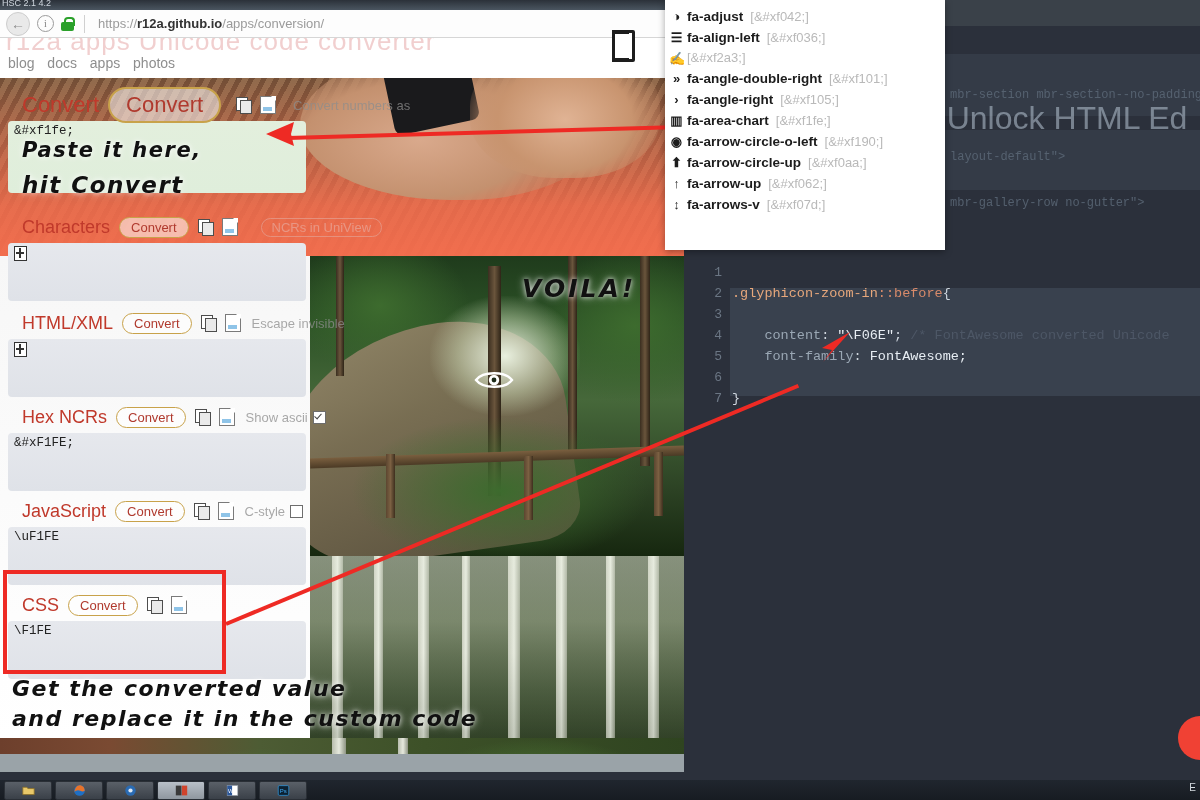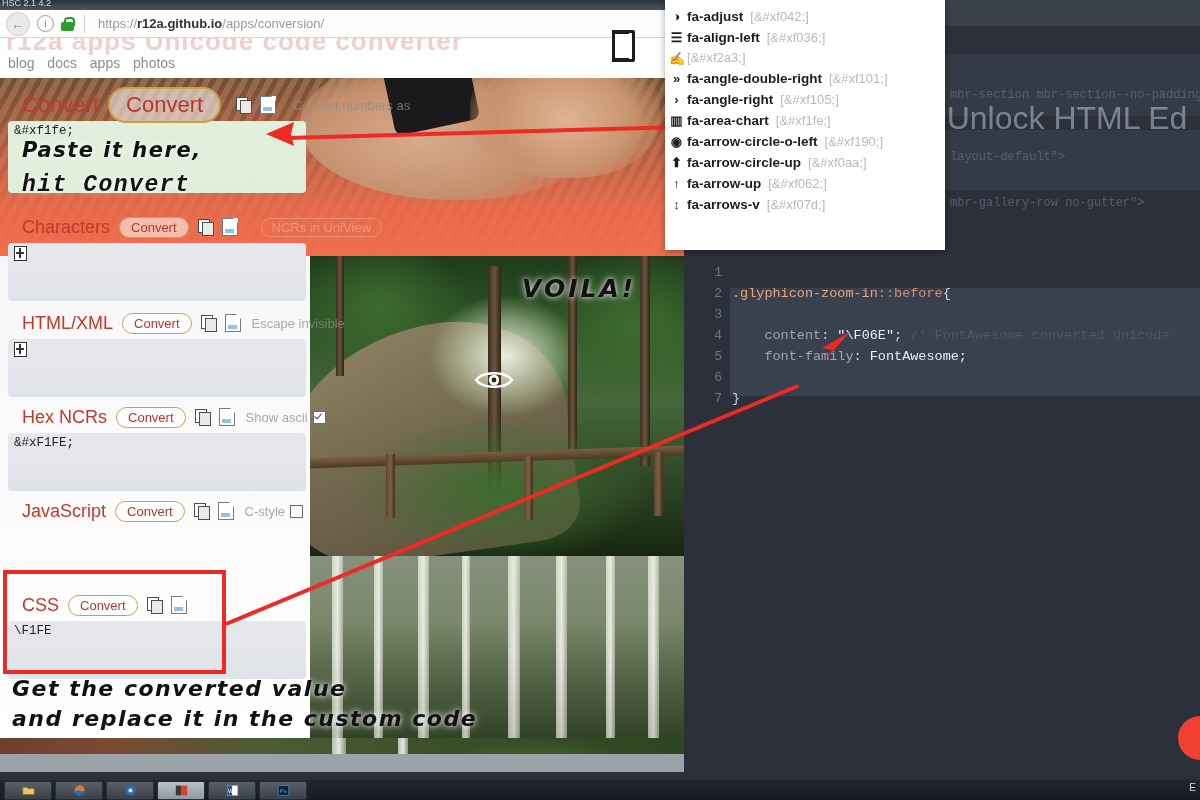--- a/index.html
+++ b/index.html
@@ -94,21 +94,21 @@
   }
   .lock-ico{width:13px;height:14px;position:relative;}
   .lock-ico .body{position:absolute;left:0;bottom:0;width:13px;height:9px;background:#2aa02a;border-radius:2px;}
   .lock-ico .shack{position:absolute;left:3px;top:0;width:7px;height:7px;border:2px solid #2aa02a;border-bottom:none;border-radius:4px 4px 0 0;}
   .url-sep{width:1px;height:18px;background:#d0d0d0;margin-left:3px;}
   .url-text{font-size:13px;color:#9b9b9b;margin-left:6px;white-space:nowrap;}
   .url-text b{color:#333;font-weight:600;}
 
   
   .site-head{
-    position:absolute;left:0;top:38px;width:684px;height:18px;background:#fff;overflow:hidden;font-weight:bold;
+    position:absolute;left:0;top:38px;width:684px;height:18px;background:#fff;overflow:hidden;
   }
   .site-head-faint{
     position:absolute;left:6px;top:-12px;font-size:26px;color:#e4a0a0;opacity:.5;
     white-space:nowrap;letter-spacing:1px;
   }
   .site-nav{
     position:absolute;left:0;top:55px;width:684px;height:22px;background:#fff;
     font-size:14px;color:#8e8e8e;padding-left:8px;box-sizing:border-box;
   }
   .site-nav span{margin-right:9px;}
@@ -490,20 +490,21 @@
               <div class="back"></div>
               <div class="front"></div>
             </div>
           <div class="ico-file">
               <div class="bar"></div>
               <div class="corner"></div>
             </div>
           <div class="row-note" style="margin-left:2px;">C-style</div>
           <span class="chk" style="margin-left:-4px;"></span>
         </div>
+        <div class="textarea">\uF1FE</div>
       </div>
 
       <div class="row" style="top:514px;">
         <div class="row-head">
           <div class="row-title">CSS</div>
           <div class="btn-convert">Convert</div>
           <div class="ico-copy">
               <div class="back"></div>
               <div class="front"></div>
             </div>
@@ -519,21 +520,21 @@
         <svg width="40" height="24" viewBox="0 0 40 24">
           <path d="M2 12 C 9 3, 31 3, 38 12 C 31 21, 9 21, 2 12 Z" fill="none" stroke="#ffffff" stroke-width="2.4"></path>
           <circle cx="20" cy="12" r="5.2" fill="#ffffff"></circle>
           <circle cx="20" cy="12" r="2.4" fill="#1d2a18"></circle>
         </svg>
       </div>
 
       <div class="hand-note" style="left:522px;top:196px;font-size:25px;letter-spacing:3px;">VOILA!</div>
 
       <div class="hand-note" style="left:22px;top:60px;font-size:21px;">Paste it here,</div>
-      <div class="hand-note" style="left:22px;top:94px;font-size:23px;font-family:Liberation Mono, monospace;">hit Convert</div>
+      <div class="hand-note" style="left:22px;top:94px;font-size:23px;">hit Convert</div>
 
       <div class="hand-note" style="left:12px;top:598px;font-size:22px;">Get the converted value</div>
       <div class="hand-note" style="left:12px;top:628px;font-size:22px;">and replace it in the custom code</div>
 
     </div>
 
     <div class="desk-strip"></div>
   </div>
 
   <div class="red-box" style="left:3px;top:570px;width:223px;height:104px;"></div>

